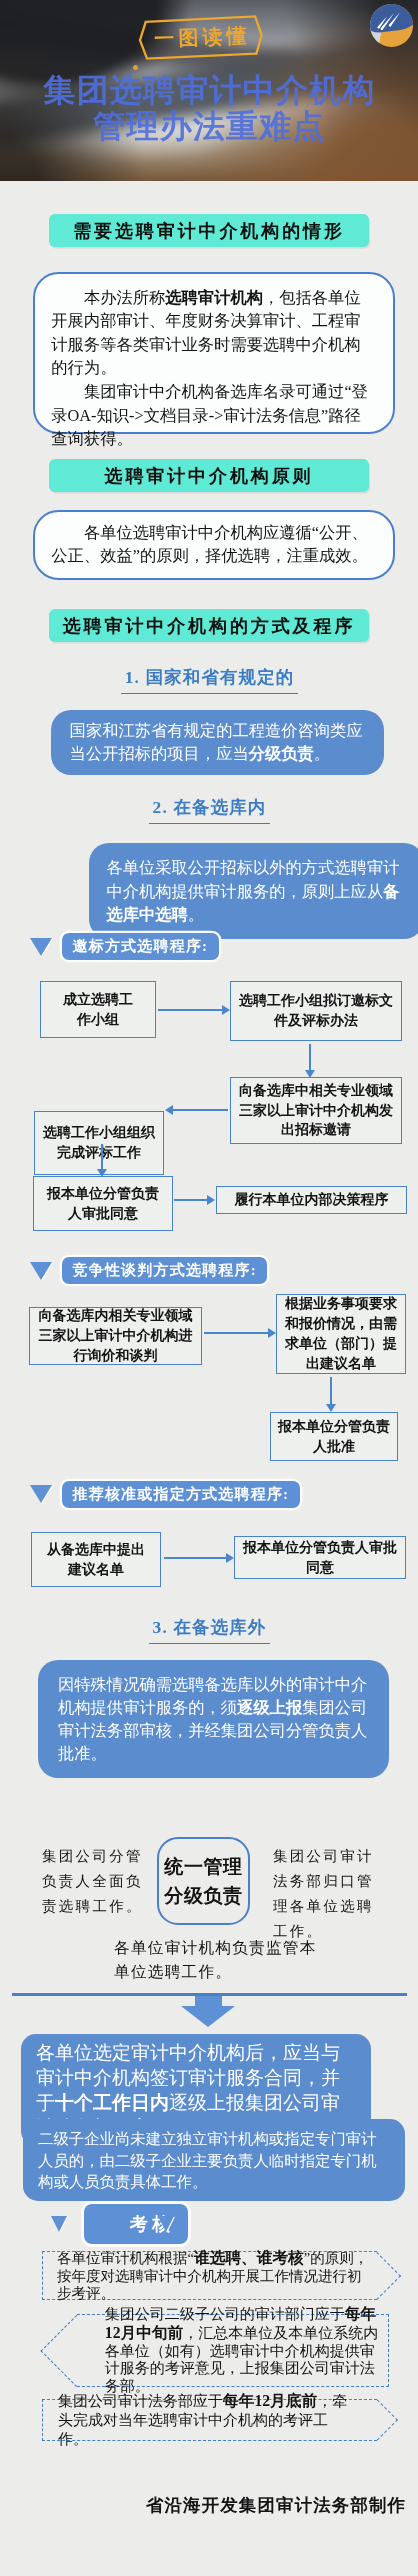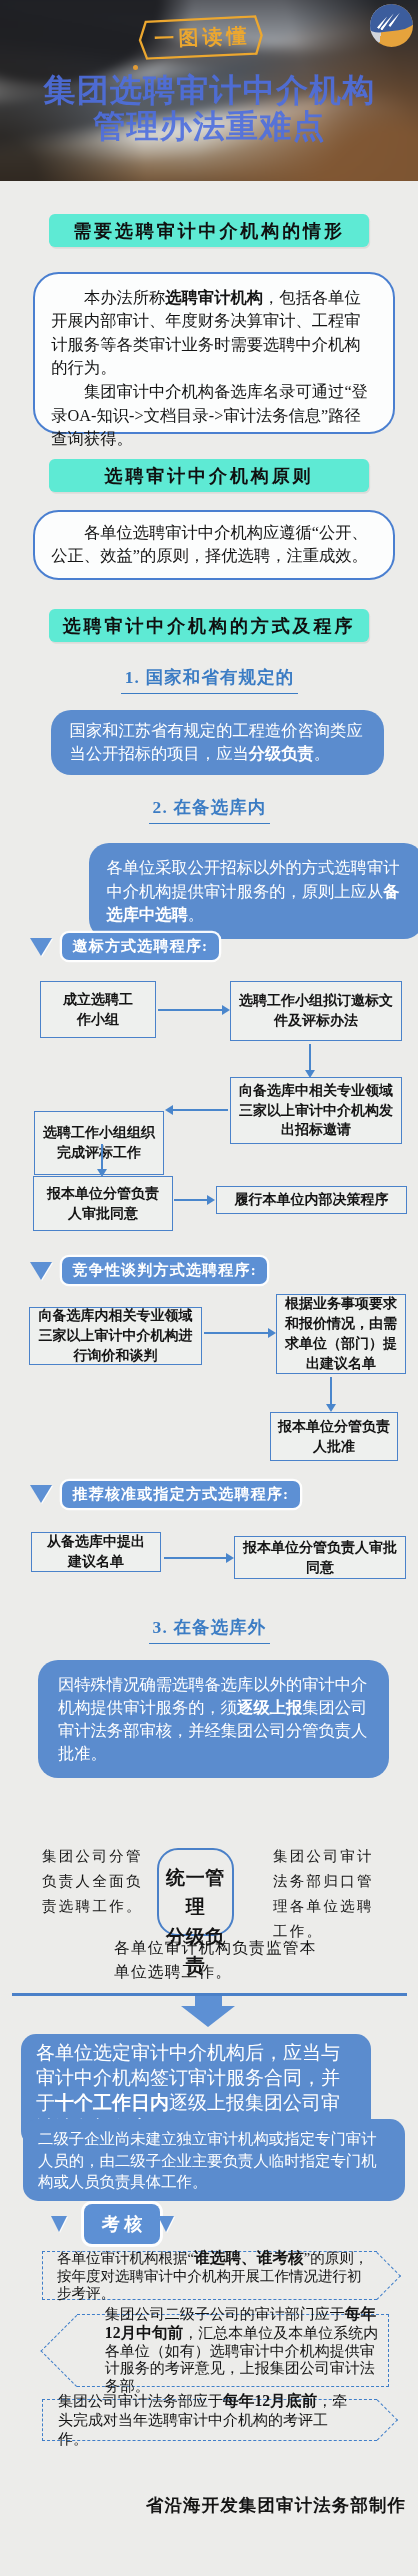--- a/index.html
+++ b/index.html
@@ -156,48 +156,48 @@
   <div class="fbox" style="left:29px;top:1307px;width:173px;height:58px;">向备选库内相关专业领域三家以上审计中介机构进行询价和谈判</div>
   <div class="fbox" style="left:276px;top:1294px;width:130px;height:80px;">根据业务事项要求和报价情况，由需求单位（部门）提出建议名单</div>
   <div class="harrow r" style="left:204px;top:1332px;width:65px;"></div>
   <div class="varrow" style="left:330px;top:1377px;height:28px;"></div>
   <div class="fbox" style="left:270px;top:1412px;width:128px;height:49px;">报本单位分管负责人批准</div>
 
   <div class="tri" style="left:30px;top:1485px;"></div>
   <div class="pill" style="left:62px;top:1481px;">
       <span>推荐核准或指定方式选聘程序:</span>
     </div>
-  <div class="fbox" style="left:31px;top:1532px;width:130px;height:40px;padding:2.3px 14px;">从备选库中提出建议名单</div>
+  <div class="fbox" style="left:31px;top:1532px;width:130px;height:55px;padding:2.3px 14px;">从备选库中提出建议名单</div>
   <div class="fbox" style="left:234px;top:1536px;width:172px;height:43px;">报本单位分管负责人审批同意</div>
   <div class="harrow r" style="left:164px;top:1557px;width:63px;"></div>
 
   <div class="subh" style="top:1615px;"><span>3. 在备选库外</span></div>
   <div class="bbox" style="left:38px;top:1660px;width:351px;padding:12.8px 20px;">
     <span>因特殊情况确需选聘备选库以外的审计中介机构提供审计服务的，须</span><b>逐级上报</b><span>集团公司审计法务部审核，并经集团公司分管负责人批准。</span>
   </div>
 
   <div class="mgtxt" style="left:42px;top:1844px;width:108px;">集团公司分管负责人全面负责选聘工作。</div>
-  <div id="mg-center" style="left:157px;top:1837px;width:77px;height:88px;margin-top:11px;">
+  <div id="mg-center" style="left:157px;top:1837px;width:93px;height:88px;">
     <div>统一管理</div>
     <div>分级负责</div>
   </div>
   <div class="mgtxt" style="left:273px;top:1844px;width:110px;">集团公司审计法务部归口管理各单位选聘工作。</div>
   <div class="mgtxt" style="left:114px;top:1936px;width:212px;letter-spacing:1.2px;line-height:1.5;font-size:15.7px;">各单位审计机构负责监管本单位选聘工作。</div>
 
   <div id="hline" style="left:11.6px;top:1993px;width:395px;height:2.9px;"></div>
   <div id="fat-stem" style="left:195px;top:1996px;width:27px;height:10.5px;"></div>
   <div id="fat-head" style="left:181px;top:2006px;"></div>
 
   <div class="bbox" style="left:21px;top:2034px;width:350px;padding:5.8px 15px;font-size:19px;line-height:1.32;border-radius:15px;">
     <span>各单位选定审计中介机构后，应当与审计中介机构签订审计服务合同，并于</span><b>十个工作日内</b><span>逐级上报集团公司审计法务部备案。</span>
   </div>
   <div class="bbox" style="left:23px;top:2119px;width:382px;padding:9.3px 15px;font-size:15.4px;line-height:1.38;border-radius:15px;">二级子企业尚未建立独立审计机构或指定专门审计人员的，由二级子企业主要负责人临时指定专门机构或人员负责具体工作。</div>
 
   <div class="tri" style="left:51px;top:2216px;border-left-width:8.7px;border-right-width:8.7px;border-top-width:16.3px;"></div>
-  <div id="kbox" style="left:84px;top:2204px;width:76px;height:40px;">
+  <div id="kbox" style="left:84px;top:2204px;width:76px;height:40px;padding-left:28px;">
       <span>考核</span>
     </div>
   <div class="tri" style="left:158px;top:2216px;border-left-width:8.7px;border-right-width:8.7px;border-top-width:16.3px;"></div>
 
   <div class="chev no-r" style="left:42px;top:2251px;width:335px;height:49px;padding:1.2px 8.1px 1.2px 14px;display:flex;align-items:center;">
     <div class="tip right" style="width:34px;height:34px;right:-17.4px;"></div>
     <div><span>各单位审计机构根据“</span><b>谁选聘、谁考核</b><span>”的原则，按年度对选聘审计中介机构开展工作情况进行初步考评。</span></div>
   </div>
 
   <div class="chev no-l" style="left:77px;top:2314px;width:312px;height:73px;padding:2.3px 8.1px 2.3px 5.8px;font-size:15px;line-height:1.18;display:flex;align-items:center;font-family:Liberation Serif, serif;">

